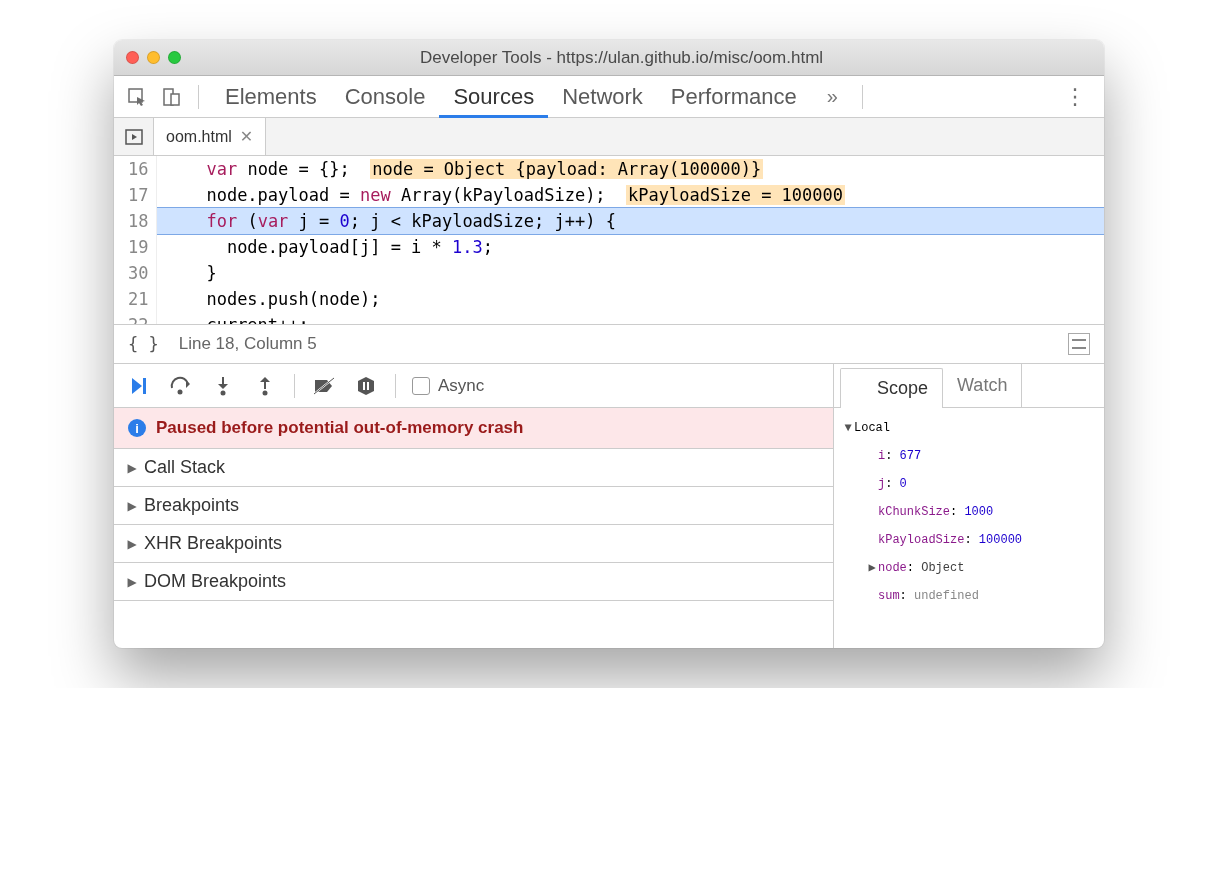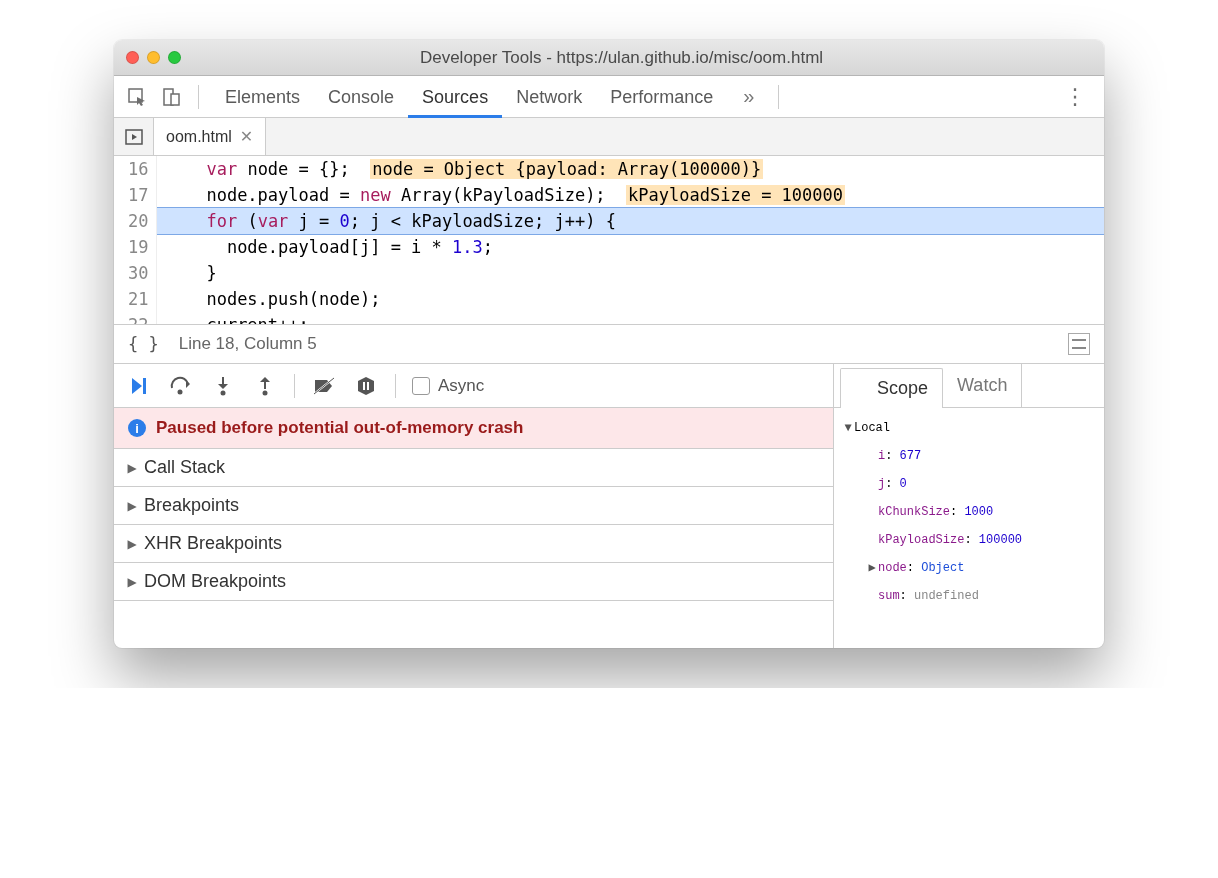--- a/index.html
+++ b/index.html
@@ -58,21 +58,21 @@
     display:flex; align-items:center; justify-content:center;
     color: #6e6e6e;
   }
   .tab-sep {
     width: 1px; height: 24px; background: #ccc; margin: 0 8px;
   }
   .main-tab {
     padding: 0 14px;
     height: 42px;
     line-height: 42px;
-    font-size: 18px;
+    font-size: 22px;
     color: #5a5a5a;
     cursor: pointer;
   }
   .main-tab.active {
     color: #333;
     border-bottom: 3px solid #2b7de9;
   }
   .overflow { font-size: 20px; color: #777; padding: 0 12px; }
   .kebab { margin-left: auto; font-size: 22px; color: #6e6e6e; padding: 0 10px;}
   
@@ -222,21 +222,21 @@
   .scope-body {
     font-family: Liberation Mono, monospace;
     font-size: 12px;
     line-height: 28px;
     padding: 6px 8px;
     overflow: hidden;
   }
   .scope-row { white-space: nowrap; }
   .scope-key { color: #8b1a8b; }
   .scope-val-num { color: #1c00cf; }
-  .scope-val-obj { color: #1d4ed8; }
+  .scope-val-obj { color: #404040; }
   .scope-val-undef { color: #888; }
   .tri { display:inline-block; width:12px; text-align:center; color:#555; }
 </style>
 </head>
 <body>
 
 <div class="window">
 
   <div class="titlebar">
     <div class="traffic">
@@ -283,21 +283,21 @@
     <div class="file-tab">
       <span>oom.html</span>
       <span class="close">✕</span>
     </div>
   </div>
 
   <div class="code-area">
     <div class="gutter" id="gutter">
         <div>16</div>
         <div>17</div>
-        <div>20</div>
+        <div>18</div>
         <div>19</div>
         <div>30</div>
         <div>21</div>
         <div>22</div>
       </div>
     <div class="code-lines" id="code-lines"><div class="code-line">    <span class="tok-kw">var</span> node = {};  <span class="hl-orange">node = Object {payload: Array(100000)}</span></div><div class="code-line">    node.payload = <span class="tok-kw">new</span> Array(kPayloadSize);  <span class="hl-orange">kPayloadSize = 100000</span></div><div class="code-line hl-blue">    <span class="tok-kw">for</span> (<span class="tok-kw">var</span> j = <span class="tok-num">0</span>; j &lt; kPayloadSize; j++) {</div><div class="code-line">      node.payload[j] = i * <span class="tok-num">1.3</span>;</div><div class="code-line">    }</div><div class="code-line">    nodes.push(node);</div><div class="code-line">    current++;</div></div>
   </div>
 
   <div class="codestatus">
     <span class="curly">{ }</span>

